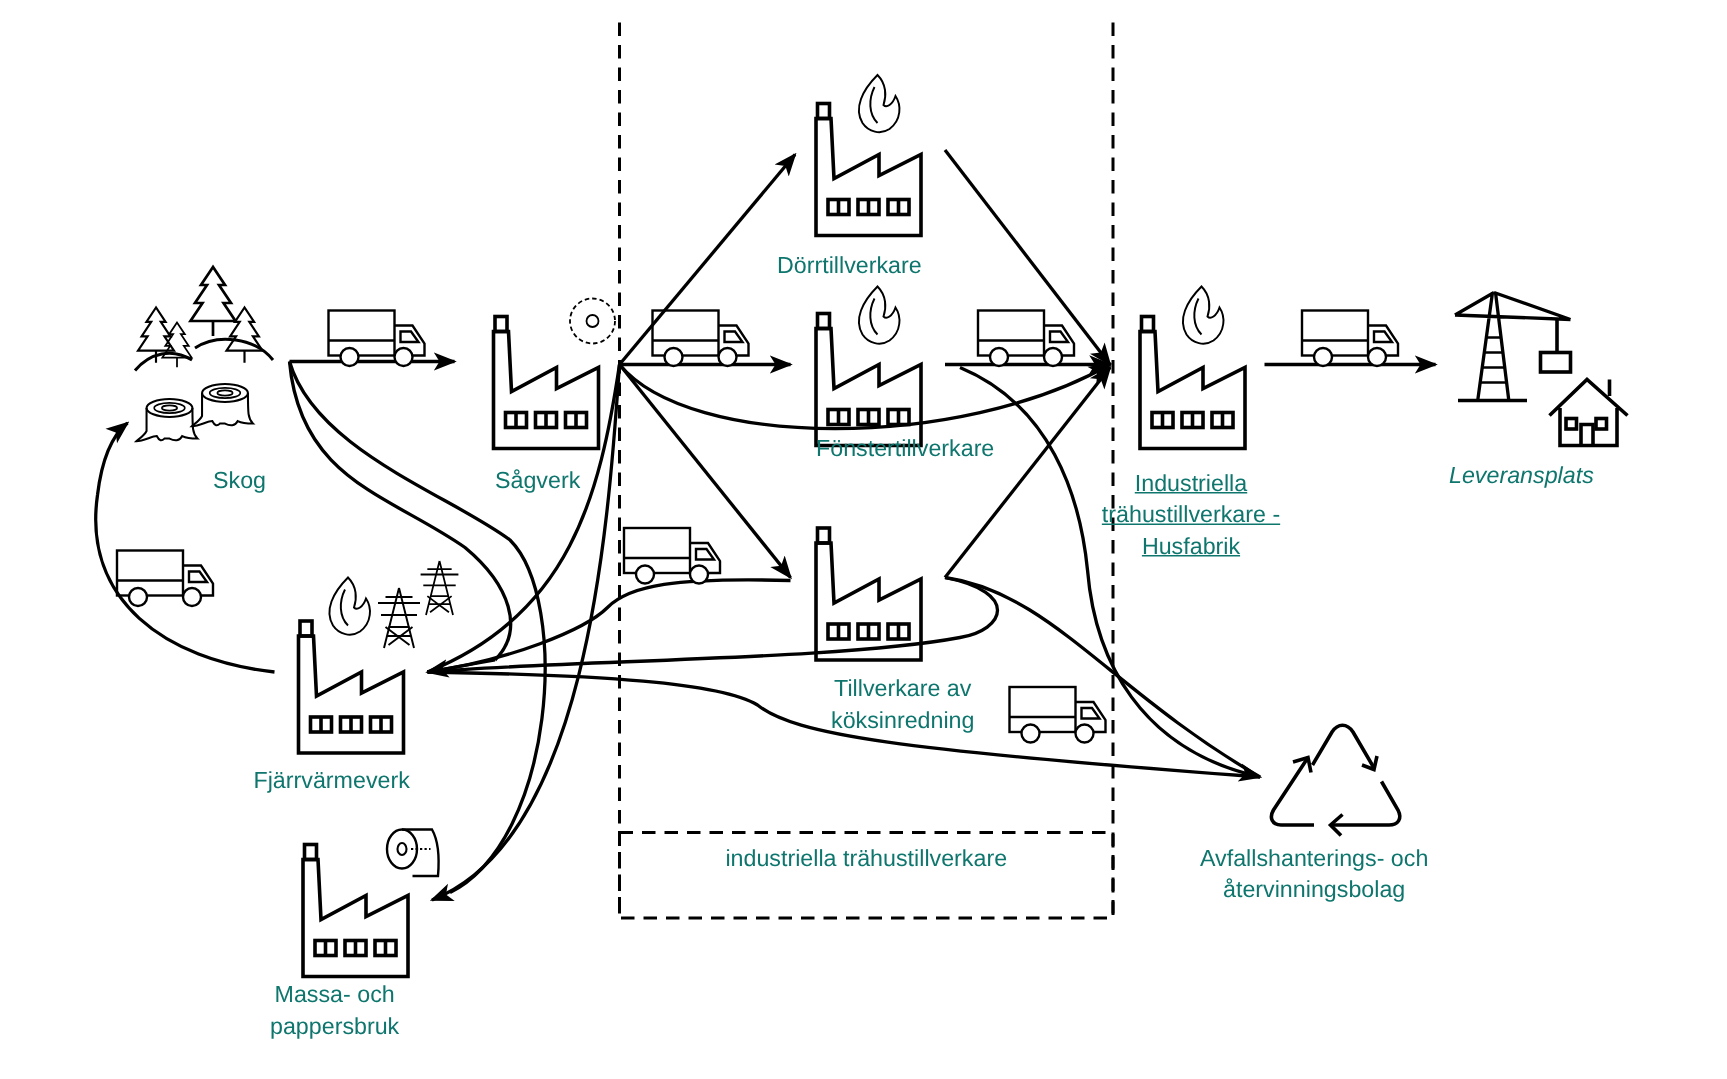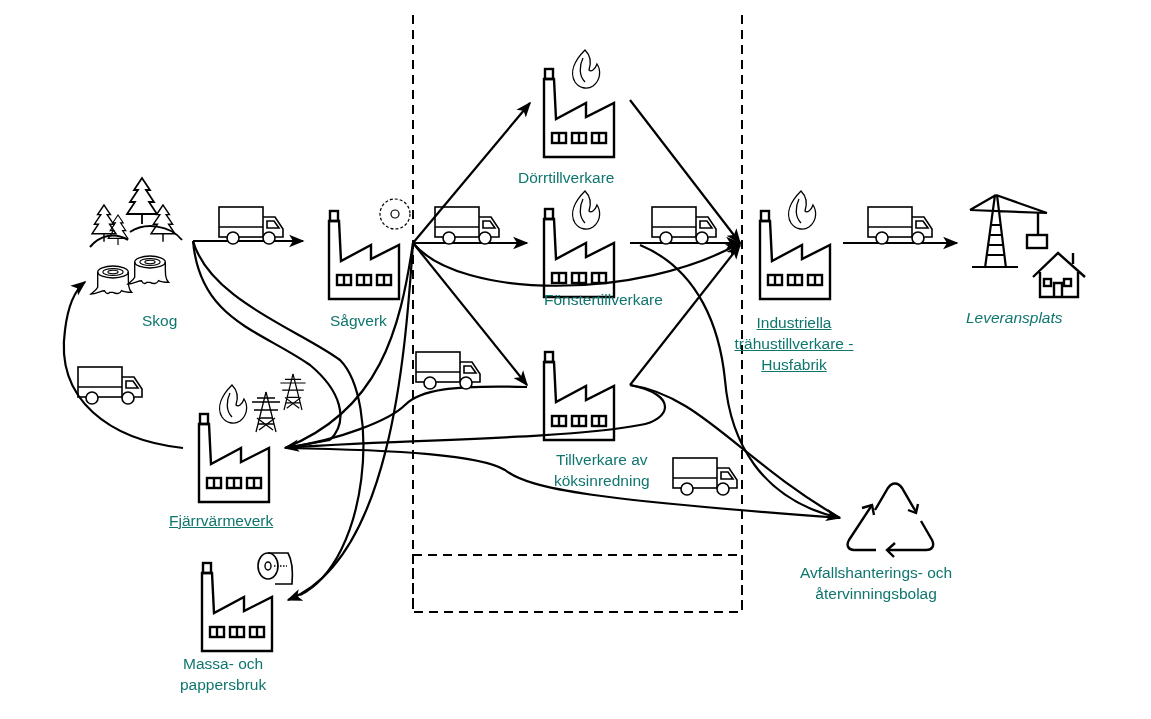--- a/index.html
+++ b/index.html
@@ -246,26 +246,27 @@
   <div>köksinredning</div>
 </div>
 
 <div class="lbl" style="left:719px;top:312px;width:150px;text-decoration:underline;">
   <div>Industriella</div>
   <div>trähustillverkare -</div>
   <div>Husfabrik</div>
 </div>
 
 <div class="lbl" style="left:966px;top:307px;font-style:italic;">Leveransplats</div>
-<div class="lbl" style="left:169px;top:510px;text-decoration:underline;">Fjärrvärmeverk</div>
+<div class="lbl" style="left:169px;top:510px;">Fjärrvärmeverk</div>
 
 <div class="lbl" style="left:180px;top:653px;">
   <div>Massa- och</div>
   <div>pappersbruk</div>
 </div>
 
 <div class="lbl" style="left:800px;top:562px;">
   <div>Avfallshanterings- och</div>
   <div>återvinningsbolag</div>
 </div>
 
 <div class="lbl" style="left:413px;top:562px;width:329px;">
+  <div>industriella trähustillverkare</div>
 </div>
 
 </body></html>

